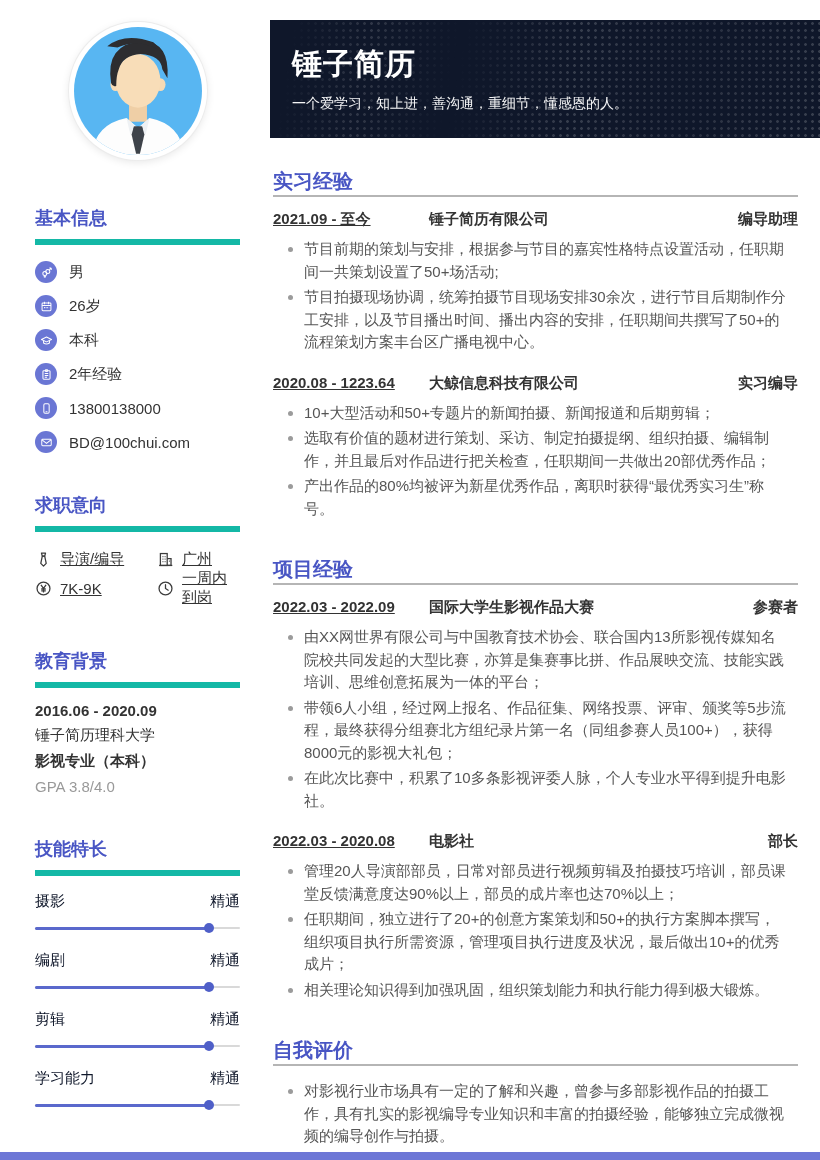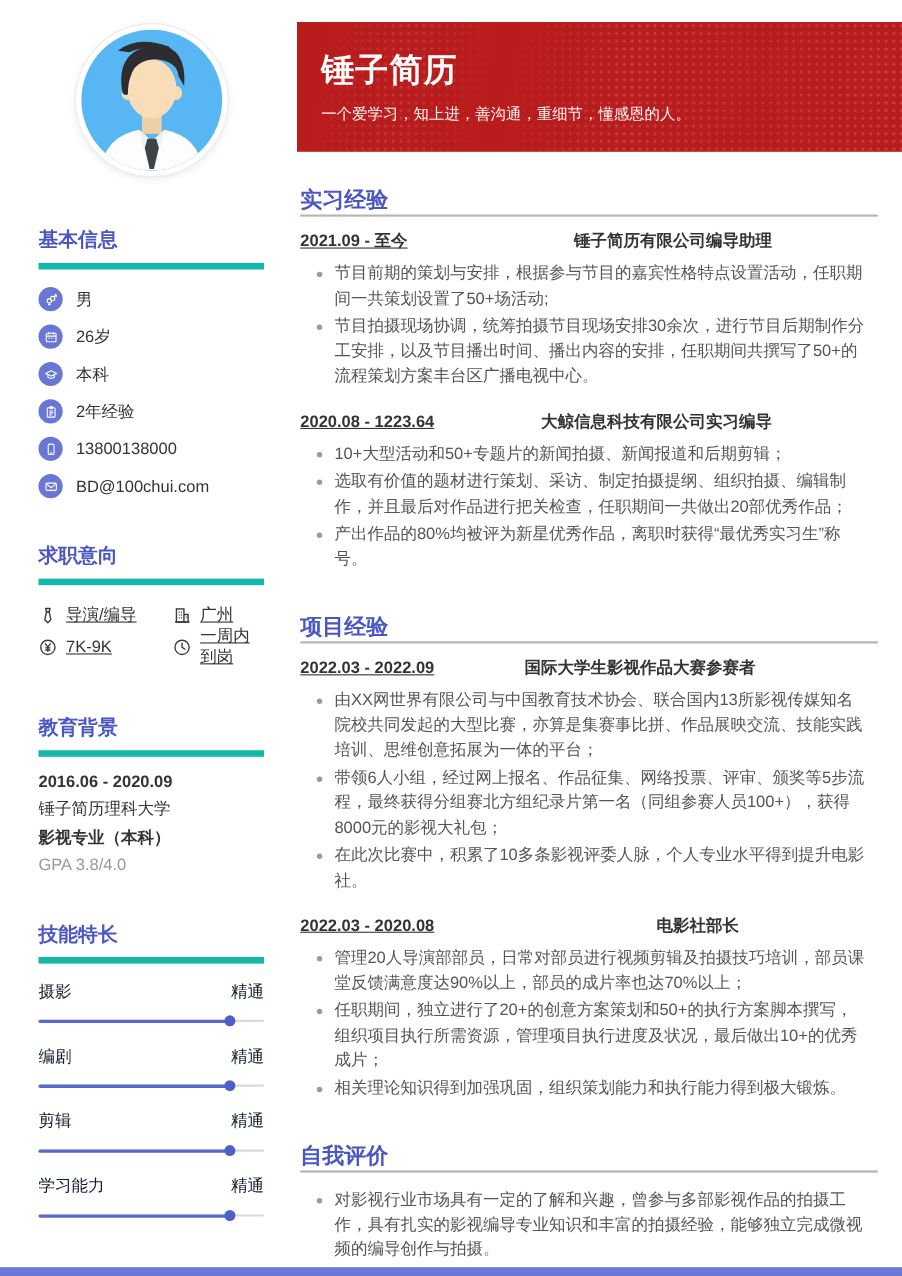--- a/index.html
+++ b/index.html
@@ -28,37 +28,37 @@
   .edu-gpa{font-size:15px;color:#999;margin:0;}
   .skill{margin-top:18px;}
   .skill:first-of-type{margin-top:16px;}
   .skill-row{display:flex;justify-content:space-between;font-size:15px;color:#0f172a;}
   .slider{position:relative;height:10px;margin-top:12px;margin-bottom:8px;}
   .slider .track{position:absolute;left:0;right:0;top:4px;height:2px;background:#d9d9d9;border-radius:2px;}
   .slider .fill{position:absolute;left:0;top:3.5px;height:3px;background:#5a68cc;border-radius:2px;}
   .slider .dot{position:absolute;top:0;width:10px;height:10px;border-radius:50%;background:#4f5fc8;transform:translateX(-5px);}
   
   .main{position:absolute;left:270px;top:0;width:550px;height:100%;box-sizing:border-box;}
-  .banner{margin-top:20px;height:118px;background:#b91c1c;color:#fff;position:relative;overflow:hidden;}
+  .banner{margin-top:20px;height:118px;background:#0f172a;color:#fff;position:relative;overflow:hidden;}
   .banner .dots{position:absolute;inset:0;
      background-image:radial-gradient(circle,rgba(255,255,255,.20) 1.3px,transparent 1.5px);
      background-size:7px 7px;
      -webkit-mask-image:linear-gradient(100deg,transparent 0 4%,rgba(0,0,0,.7) 18%,transparent 34%,rgba(0,0,0,.85) 55%,rgba(0,0,0,.5) 75%,rgba(0,0,0,.9) 100%);
      mask-image:linear-gradient(100deg,transparent 0 4%,rgba(0,0,0,.7) 18%,transparent 34%,rgba(0,0,0,.85) 55%,rgba(0,0,0,.5) 75%,rgba(0,0,0,.9) 100%);}
   .banner h1{position:relative;margin:24px 0 0 22px;font-size:30px;font-weight:bold;letter-spacing:1px;}
   .banner p{position:relative;margin:10px 0 0 22px;font-size:14px;color:rgba(255,255,255,.96);}
   .m-content{padding:0 22px 0 3px;}
   .m-sec{margin-top:28px;}
   .m-title{font-size:20px;font-weight:bold;color:#4956c4;margin:0;border-bottom:2px solid #b5b5b5;}
   .entry{margin-top:13px;}
   .entry + .entry{margin-top:20px;}
   .entry-head{display:flex;align-items:baseline;font-size:15px;font-weight:bold;color:#333;}
   .eh-period{flex:1.1;text-align:left;text-decoration:underline;}
-  .eh-org{flex:1.5;text-align:right;}
-  .eh-role{flex:1.1;text-align:left;}
+  .eh-org{flex:1.5;text-align:left;}
+  .eh-role{flex:1.1;text-align:right;}
   ul.bullets{list-style:none;margin:9px 12px 0;padding:0;}
   ul.bullets li{position:relative;padding-left:19px;font-size:15px;line-height:1.5;color:#555;margin-bottom:3px;}
   ul.bullets li::before{content:"";position:absolute;left:3px;top:9px;width:5px;height:5px;border-radius:50%;background:#9b9b9b;}
   .footer-bar{position:absolute;left:0;bottom:0;width:100%;height:8px;background:#6d77d6;}
 </style>
 </head>
 <body>
 
 <div class="page">
 

